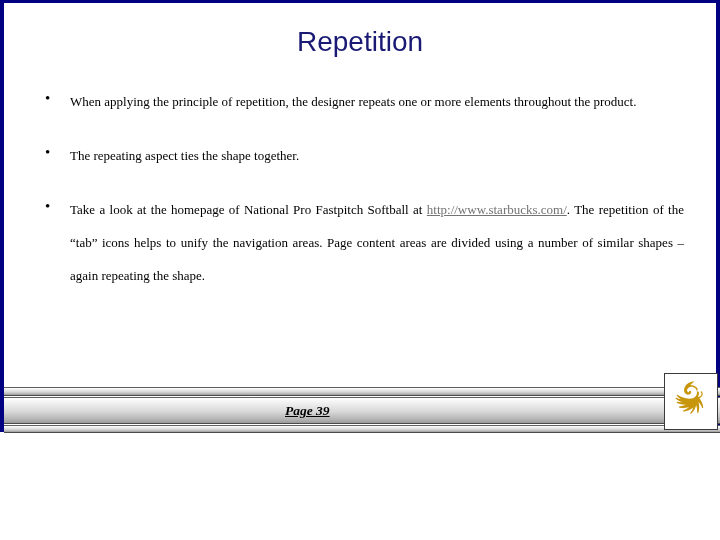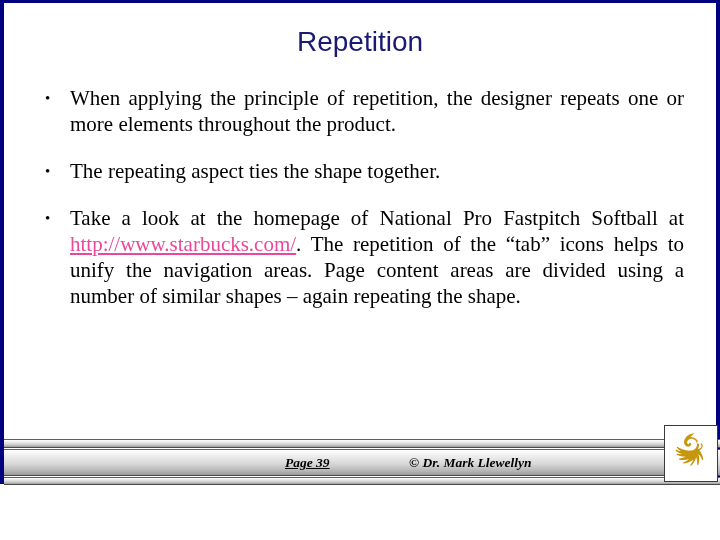--- a/index.html
+++ b/index.html
@@ -10,21 +10,21 @@
     width: 720px;
     height: 540px;
     background: #ffffff;
     font-family: "Liberation Serif", serif;
     overflow: hidden;
   }
 
   #slide {
     position: relative;
     width: 720px;
-    height: 484px;
+    height: 432px;
     background: #ffffff;
     box-sizing: border-box;
     border-left: 4px solid #000080;
     border-right: 4px solid #000080;
     border-top: 3px solid #000080;
   }
 
   
   #title {
     position: absolute;
@@ -61,34 +61,34 @@
     line-height: 26px;
     color: #000000;
     text-align: left;
     padding-left: 7px;
     box-sizing: border-box;
   }
 
   .bullet-text {
     flex: 1 1 auto;
     font-family: "Liberation Serif", serif;
-    font-size: 21px;
-    line-height: 26px;
+    font-size: 13px;
+    line-height: 33px;
     color: #000000;
     text-align: justify;
     text-justify: inter-word;
     hyphens: none;
   }
 
   .bullet-text.last-nojustify {
     text-align: justify;
   }
 
   a.slide-link {
-    color: #ec4899;
+    color: #737373;
     text-decoration: underline;
   }
 
   
   #footer {
     position: absolute;
     left: 0;
     right: 0;
     bottom: 0;
     height: 48px;
@@ -203,21 +203,20 @@
 
   </div>
 
   <div id="footer">
     <div class="fbar" id="fbar-top"></div>
     <div class="fbar" id="fbar-main"></div>
     <div class="fbar" id="fbar-bottom"></div>
 
     <div id="footer-text">
       <span id="footer-page">Page 39</span>
-      <span id="footer-copyright">© Dr. Mark Llewellyn</span>
     </div>
 
     <div id="logo-box">
       <svg width="44" height="46" viewBox="0 0 44 46">
         <g fill="#c8960c">
           <path d="M25.5 2.2c-4.0 0.1 -7.6 2.1 -9.4 5.2 -1.3 2.2 -1.4 4.6 -0.3 6.3 0.9 1.4 2.4 2.1 3.9 1.9 1.1 -0.1 2.0 -0.7 2.4 -1.6 0.3 -0.8 0.1 -1.6 -0.5 -2.0 -0.6 -0.4 -1.3 -0.2 -1.6 0.3 -0.2 0.4 -0.1 0.8 0.2 1.0 -0.7 0.2 -1.4 -0.1 -1.8 -0.7 -0.6 -0.9 -0.4 -2.2 0.4 -3.2 1.3 -1.6 3.7 -2.1 5.8 -1.2 2.1 0.9 3.4 2.9 3.4 5.2 0 1.4 -0.5 2.7 -1.4 3.8 -1.2 1.4 -3.0 2.2 -5.1 2.4 -2.6 0.2 -5.4 -0.3 -8.2 -1.4 -1.6 -0.6 -3.1 -1.4 -4.5 -2.3 -0.5 -0.3 -1.0 -0.1 -1.0 0.4 0 0.3 0.1 0.5 0.3 0.7 1.1 1.2 2.4 2.3 3.8 3.2 -1.5 -0.3 -3.0 -0.8 -4.4 -1.5 -0.5 -0.2 -1.0 0.1 -0.9 0.6 0.0 0.3 0.2 0.5 0.4 0.6 2.0 1.5 4.3 2.6 6.8 3.2 -1.8 0.2 -3.6 0.1 -5.4 -0.3 -0.5 -0.1 -0.9 0.3 -0.7 0.8 0.1 0.3 0.3 0.4 0.5 0.5 2.7 1.2 5.6 1.8 8.6 1.7 -2.0 0.9 -4.1 1.4 -6.3 1.6 -0.5 0.0 -0.8 0.5 -0.5 0.9 0.1 0.2 0.4 0.3 0.6 0.4 3.2 0.6 6.5 0.4 9.6 -0.6 -1.7 1.5 -3.7 2.6 -5.9 3.3 -0.5 0.2 -0.6 0.7 -0.2 1.0 0.2 0.2 0.4 0.2 0.7 0.2 3.5 -0.4 6.8 -1.8 9.5 -4.0 -0.6 1.9 -1.6 3.7 -2.9 5.2 -0.4 0.4 -0.1 1.0 0.4 1.0 0.2 0.0 0.5 -0.1 0.6 -0.3 2.3 -2.3 3.9 -5.1 4.8 -8.2 0.8 2.2 1.1 4.6 0.9 6.9 -0.0 0.5 0.4 0.9 0.9 0.7 0.3 -0.1 0.4 -0.3 0.5 -0.6 1.0 -3.4 1.0 -7.0 -0.1 -10.4 1.7 1.6 3.0 3.6 3.7 5.8 0.2 0.5 0.8 0.5 1.0 0.1 0.1 -0.2 0.1 -0.4 0.1 -0.6 -0.4 -3.3 -1.7 -6.4 -3.8 -9.0 0.3 -0.1 0.6 -0.2 0.9 -0.4 1.5 -0.9 2.4 -2.3 2.4 -3.8 0 -1.0 -0.4 -1.9 -1.1 -2.5 -0.3 -0.3 -0.8 -0.2 -0.9 0.2 -0.1 0.3 0.0 0.5 0.2 0.7 0.4 0.4 0.6 0.9 0.6 1.5 0 1.0 -0.6 1.9 -1.6 2.5 -0.6 0.3 -1.3 0.5 -2.0 0.5 0.7 -1.2 1.1 -2.5 1.1 -3.9 0 -3.2 -1.9 -6.0 -4.9 -7.3 -1.2 -0.5 -2.5 -0.8 -3.8 -0.8z"></path>
           <circle cx="29.4" cy="11.6" r="1.25" fill="#ffffff"></circle>
         </g>
       </svg>
     </div>

